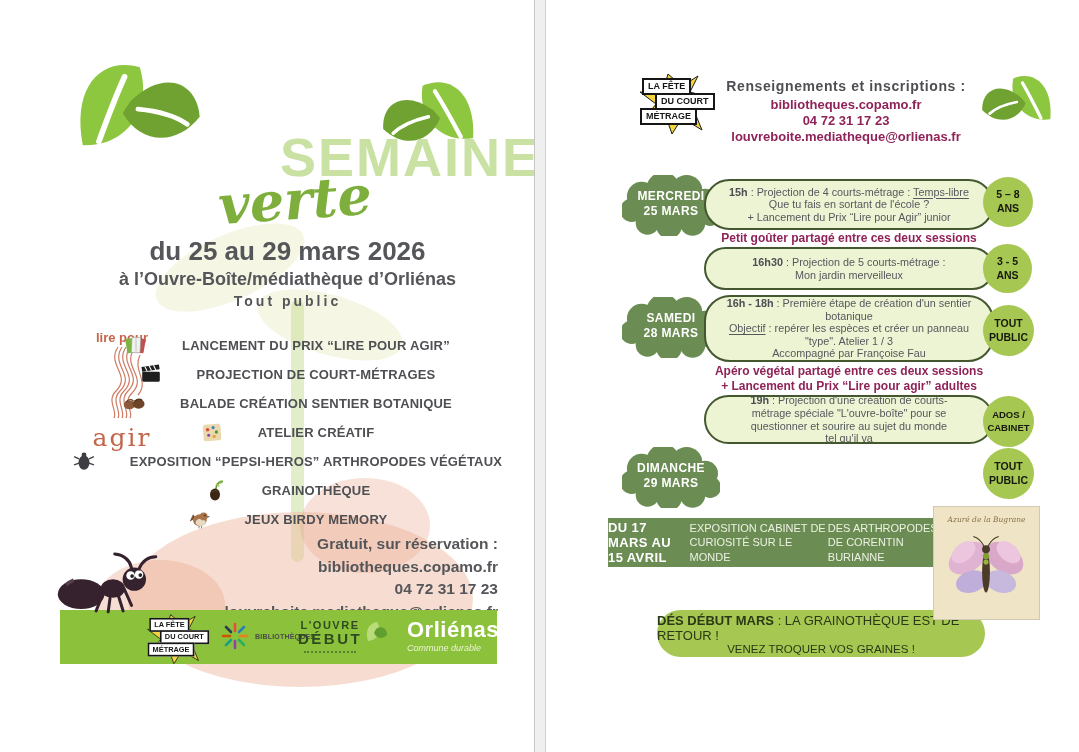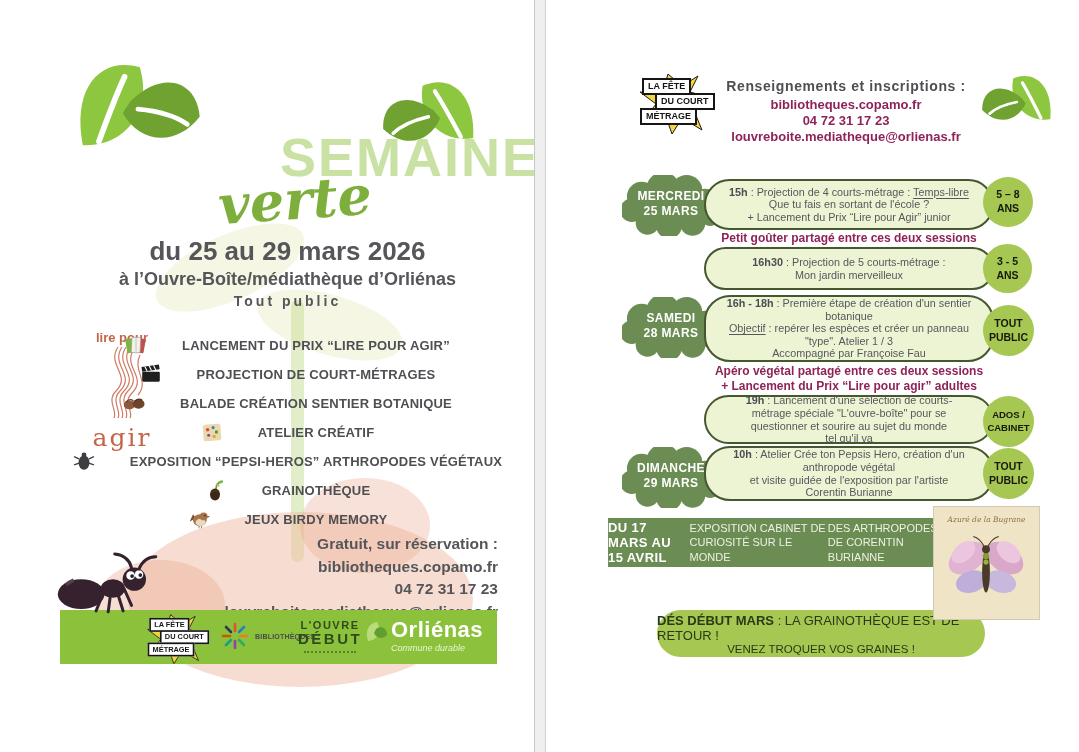--- a/index.html
+++ b/index.html
@@ -47,21 +47,21 @@
   .fete{position:absolute;width:76px;height:62px;}
   .fete-box{position:absolute;background:#fff;border:2px solid #161616;color:#161616;
     font-weight:800;font-size:9px;line-height:1;padding:2px 4px;white-space:nowrap;}
 
   .biblio{position:absolute;display:flex;align-items:center;gap:3px;}
   .biblio-label{font-size:7px;font-weight:800;color:#4A4A4A;letter-spacing:.2px;}
   .ouvre{position:absolute;text-align:center;color:#2F4A1E;}
   .ouvre-l1{font-size:11px;font-weight:800;letter-spacing:1.5px;line-height:1.1;}
   .ouvre-l2{font-size:15px;font-weight:800;letter-spacing:2.5px;line-height:1.1;}
   .ouvre-rule{width:52px;margin:3px auto 0;border-top:2px dotted rgba(47,74,30,.55);}
-  .orl{position:absolute;display:flex;align-items:flex-start;gap:2px;}
+  .orl{position:absolute;display:flex;align-items:flex-start;gap:18px;}
   .orl-name{font-size:22px;font-weight:800;color:#fff;letter-spacing:.5px;line-height:1;}
   .orl-sub{font-size:9px;font-style:italic;color:#E9F4D2;margin-top:2px;}
 
   
   .soft{position:absolute;border-radius:50%;}
 
   
   .hdr-block{left:168px;top:78px;width:264px;text-align:center;z-index:2;}
   .hdr-title{font-size:14px;font-weight:800;color:#4E4F53;letter-spacing:.6px;margin-bottom:3px;}
   .hdr-maroon{font-size:13px;font-weight:800;color:#8F2358;line-height:16px;}
@@ -416,21 +416,21 @@
   </div>
   <div class="age" style="left:437px;top:305px;width:51px;height:51px;">
     <span>TOUT</span>
     <span>PUBLIC</span>
   </div>
 
   <div class="note" style="top:364px;">Apéro végétal partagé entre ces deux sessions</div>
   <div class="note" style="top:379px;">+ Lancement du Prix “Lire pour agir” adultes</div>
 
   <div class="pill" style="top:395px;height:49px;">
-    <div class="pline"><b>19h</b><span> : Lancement d'une sélection de courts-</span></div>
+    <div class="pline"><b>19h</b><span> : Projection d'une création de courts-</span></div>
     <div class="pline">métrage spéciale "L'ouvre-boîte" pour se</div>
     <div class="pline">questionner et sourire au sujet du monde</div>
     <div class="pline">tel qu'il va</div>
   </div>
   <div class="age" style="left:437px;top:396px;width:51px;height:51px;font-size:9.5px;">
     <span>ADOS /</span>
     <span>CABINET</span>
   </div>
 
   <div class="cloud" style="left:76px;top:447px;">
@@ -447,26 +447,20 @@
           <circle cx="10" cy="36" r="12"></circle>
         <ellipse cx="50" cy="33" rx="38" ry="20"></ellipse>
       </g>
     </svg>
     <div class="cloud-txt">
       <span>DIMANCHE</span>
       <span>29 MARS</span>
     </div>
   </div>
 
-  <div class="pill" style="top:446px;height:55px;">
-    <div class="pline"><b>10h</b><span> : Atelier Crée ton Pepsis Hero, création d'un</span></div>
-    <div class="pline">anthropode végétal</div>
-    <div class="pline">et visite guidée de l'exposition par l'artiste</div>
-    <div class="pline">Corentin Burianne</div>
-  </div>
   <div class="age" style="left:437px;top:448px;width:51px;height:51px;">
     <span>TOUT</span>
     <span>PUBLIC</span>
   </div>
 
   <div class="abs expo">
     <div class="expo-l1">DU 17 MARS AU 15 AVRIL</div>
     <div class="expo-l23">EXPOSITION CABINET DE CURIOSITÉ SUR LE MONDE</div>
     <div class="expo-l23">DES ARTHROPODES DE CORENTIN BURIANNE</div>
   </div>

